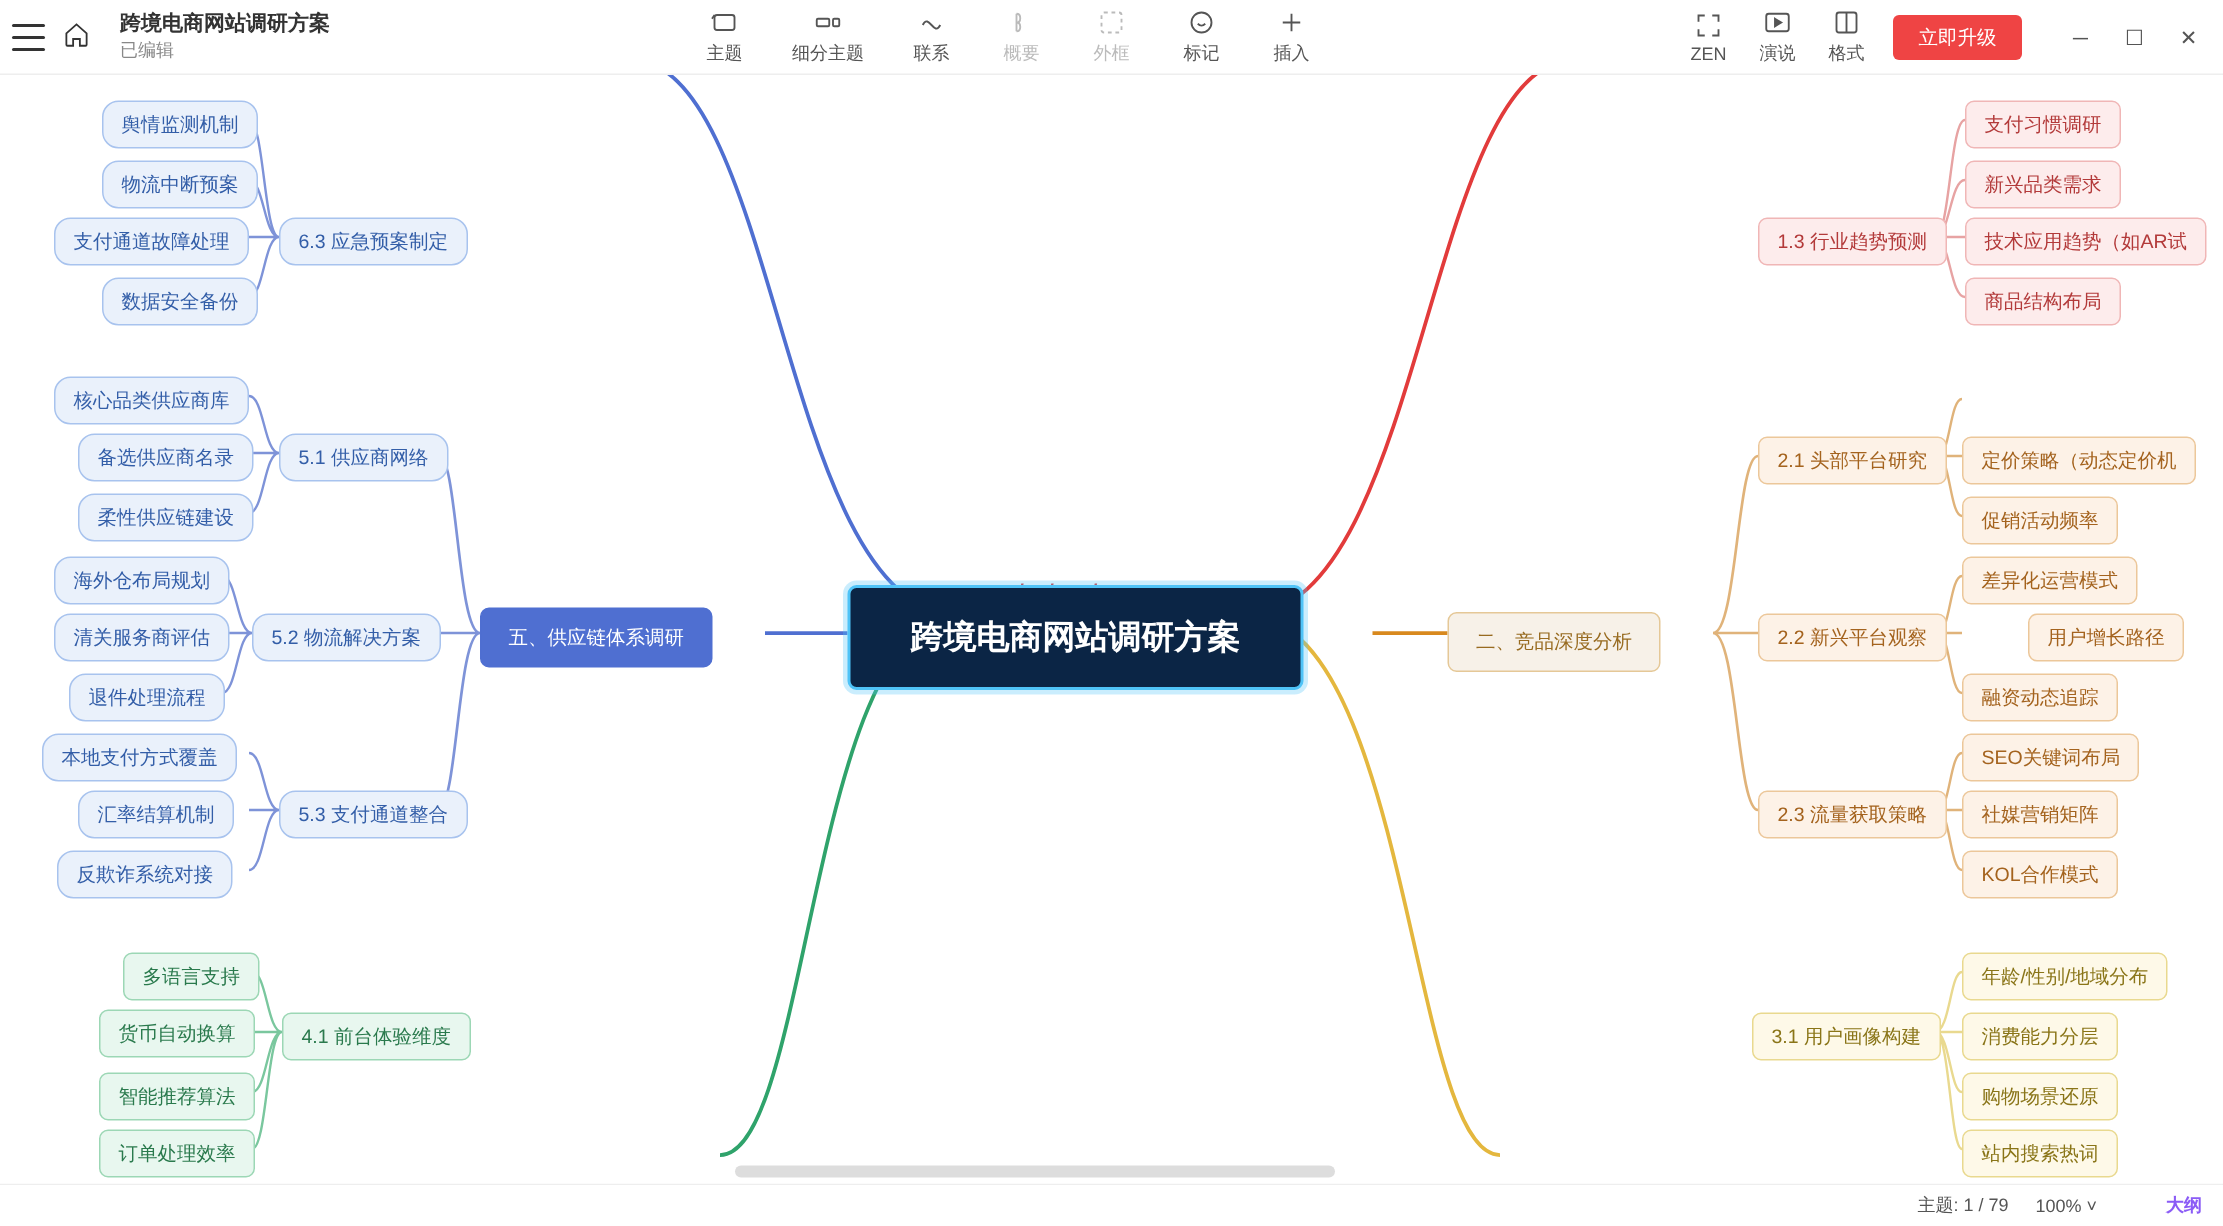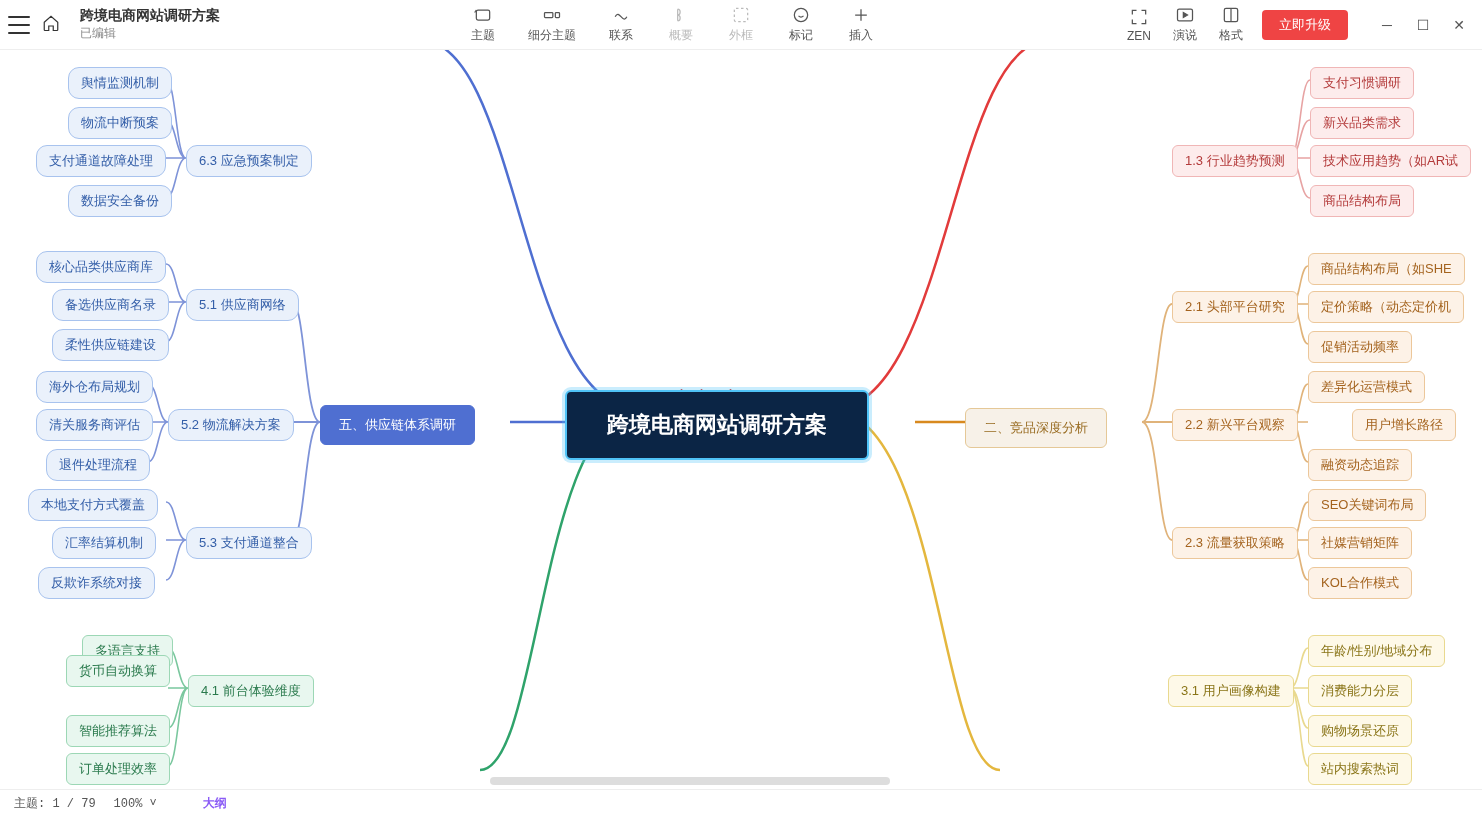--- a/index.html
+++ b/index.html
@@ -20,21 +20,21 @@
   .toolbar-right { display: flex; align-items: center; gap: 16px;}
   .upgrade-btn { background: #ef4444; color: #fff; padding: 6px 17px; border-radius: 4px; font-size: 13px; font-weight: 500; cursor: pointer;}
   .win-ctrl { display: flex; gap: 18px; color: #555; font-size: 14px; margin-left: 14px; margin-right: 6px;}
   .win-ctrl span { cursor: pointer; width: 18px; text-align: center;}
   .canvas-wrap { position: relative; width: 100%; height: calc(100% - 50px - 28px); overflow: hidden; background: #fff;}
   svg.lines { position: absolute; inset: 0; width: 100%; height: 100%; pointer-events: none; }
   .node { position: absolute; border: 1px solid; border-radius: 6px; padding: 6px 12px; font-size: 13px; white-space: nowrap; background: #fff; cursor: pointer;}
   .root { background: #0b2545; color: #fff; font-size: 22px; font-weight: 600; padding: 18px 40px; border: 2px solid #4fc3f7; border-radius: 6px; box-shadow: 0 0 0 3px rgba(79,195,247,.3);}
   .watermark { position: absolute; color: #d33; font-size: 18px; font-style: italic; pointer-events: none;}
   .hscroll { position: absolute; left: 490px; bottom: 4px; width: 400px; height: 8px; background: #ddd; border-radius: 4px;}
-  .statusbar { height: 28px; border-top: 1px solid #eee; display: flex; align-items: center; padding: 0 14px; gap: 18px; font-size: 12px; color: #555; font-family: Liberation Mono, monospace;}
+  .statusbar { height: 28px; border-top: 1px solid #eee; display: flex; align-items: center; justify-content: flex-end; padding: 0 14px; gap: 18px; font-size: 12px; color: #555;}
   .statusbar .outline { font-weight: 600; color: #8b5cf6; margin-left: 28px;}
   
   .c-blue  { background: #eaf1fb; border-color: #a8c3ee; color: #335ea8; border-radius: 11px;}
   .c-blue-dark { background: #4f6fd1; border-color: #4f6fd1; color: #fff; font-weight: 500; padding: 10px 18px;}
   .c-green { background: #e8f7ef; border-color: #9cd7b5; color: #2a7a4d;}
   .c-red   { background: #fdecec; border-color: #f0b6b6; color: #b33a3a;}
   .c-orange{ background: #fdf2e7; border-color: #ecc79a; color: #a4631e;}
   .c-orange-dark { background: #f7f1e8; border-color: #e5c897; color: #986b20; font-weight: 500;}
   .c-yellow{ background: #fef9e8; border-color: #e9d98f; color: #8a7518;}
 </style>
@@ -196,34 +196,33 @@
   <div class="node c-blue" style="left:36px;top:359px">清关服务商评估</div>
   <div class="node c-blue" style="left:46px;top:399px">退件处理流程</div>
 
   <div class="node c-blue" style="left:186px;top:477px">5.3 支付通道整合</div>
   <div class="node c-blue" style="left:28px;top:439px">本地支付方式覆盖</div>
   <div class="node c-blue" style="left:52px;top:477px">汇率结算机制</div>
   <div class="node c-blue" style="left:38px;top:517px">反欺诈系统对接</div>
 
   <div class="node c-green" style="left:188px;top:625px">4.1 前台体验维度</div>
   <div class="node c-green" style="left:82px;top:585px">多语言支持</div>
-  <div class="node c-green" style="left:66px;top:605px">货币自动换算</div>
+  <div class="node c-green" style="left:66px;top:623px">货币自动换算</div>
   <div class="node c-green" style="left:66px;top:665px">智能推荐算法</div>
   <div class="node c-green" style="left:66px;top:703px">订单处理效率</div>
 
   <div class="node c-red" style="left:1172px;top:95px">1.3 行业趋势预测</div>
   <div class="node c-red" style="left:1310px;top:17px">支付习惯调研</div>
   <div class="node c-red" style="left:1310px;top:57px">新兴品类需求</div>
   <div class="node c-red" style="left:1310px;top:95px">技术应用趋势（如AR试</div>
   <div class="node c-red" style="left:1310px;top:135px">商品结构布局</div>
 
   <div class="node c-orange-dark" style="left:965px;top:358px;padding:10px 18px">二、竞品深度分析</div>
 
   <div class="node c-orange" style="left:1172px;top:241px">2.1 头部平台研究</div>
-  <div class="node c-orange" style="left:1308px;top:203px">商品结构布局（如SHE</div>
   <div class="node c-orange" style="left:1308px;top:241px">定价策略（动态定价机</div>
   <div class="node c-orange" style="left:1308px;top:281px">促销活动频率</div>
 
   <div class="node c-orange" style="left:1172px;top:359px">2.2 新兴平台观察</div>
   <div class="node c-orange" style="left:1308px;top:321px">差异化运营模式</div>
   <div class="node c-orange" style="left:1352px;top:359px">用户增长路径</div>
   <div class="node c-orange" style="left:1308px;top:399px">融资动态追踪</div>
 
   <div class="node c-orange" style="left:1172px;top:477px">2.3 流量获取策略</div>
   <div class="node c-orange" style="left:1308px;top:439px">SEO关键词布局</div>

